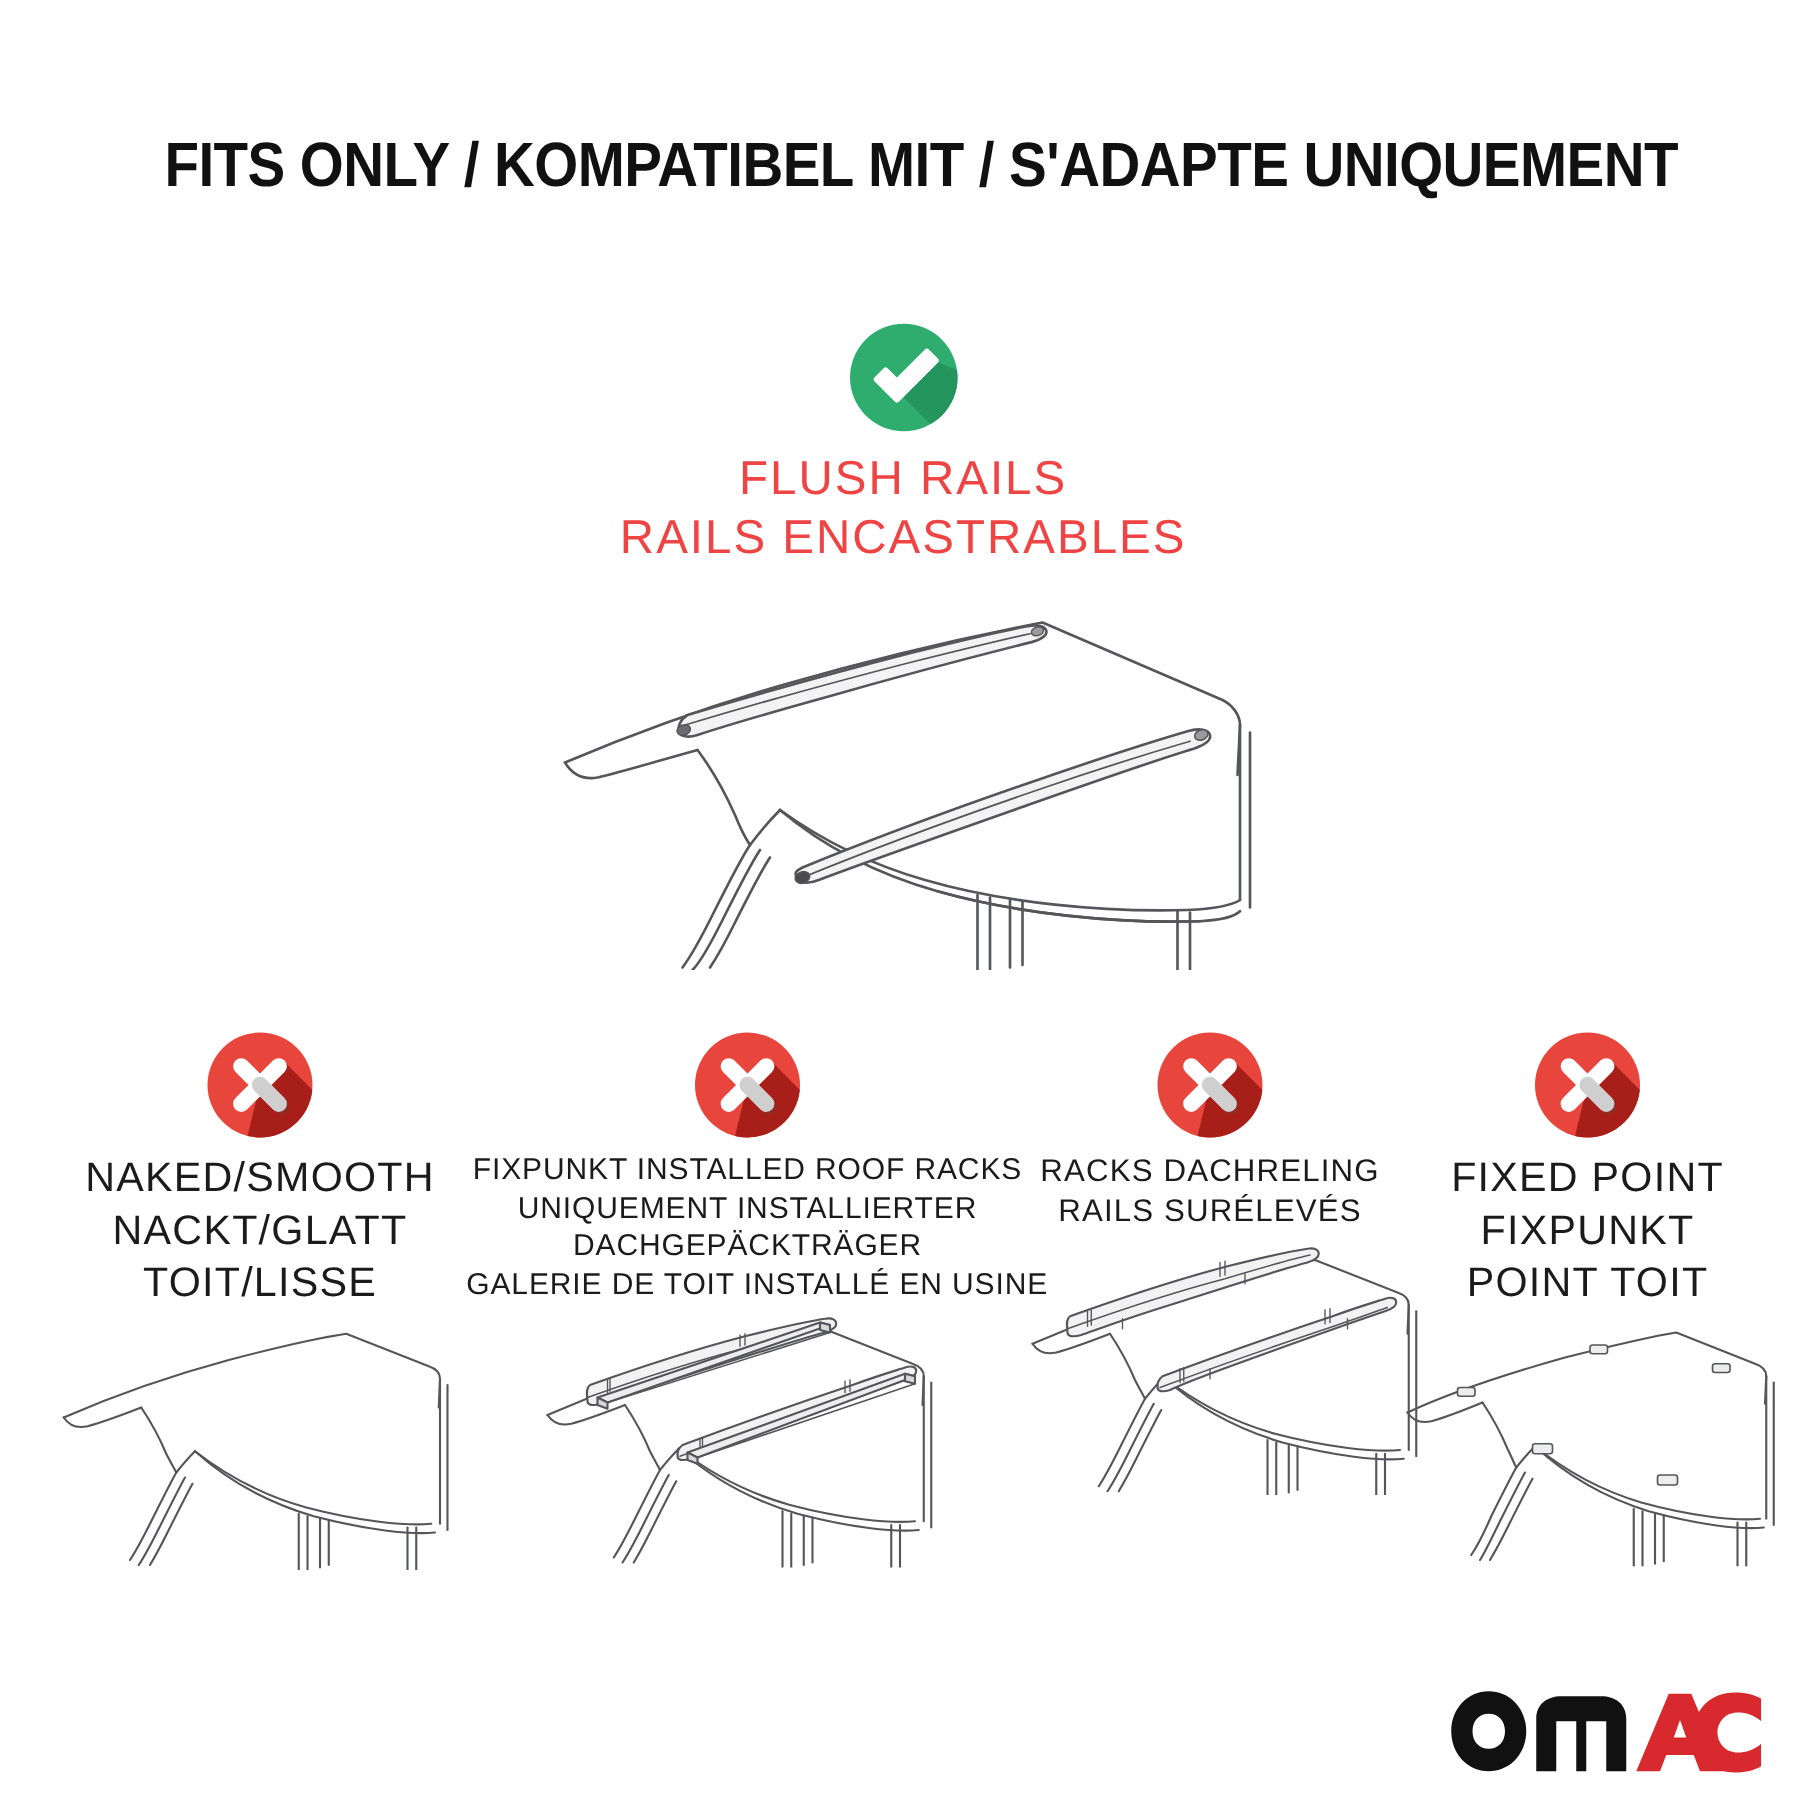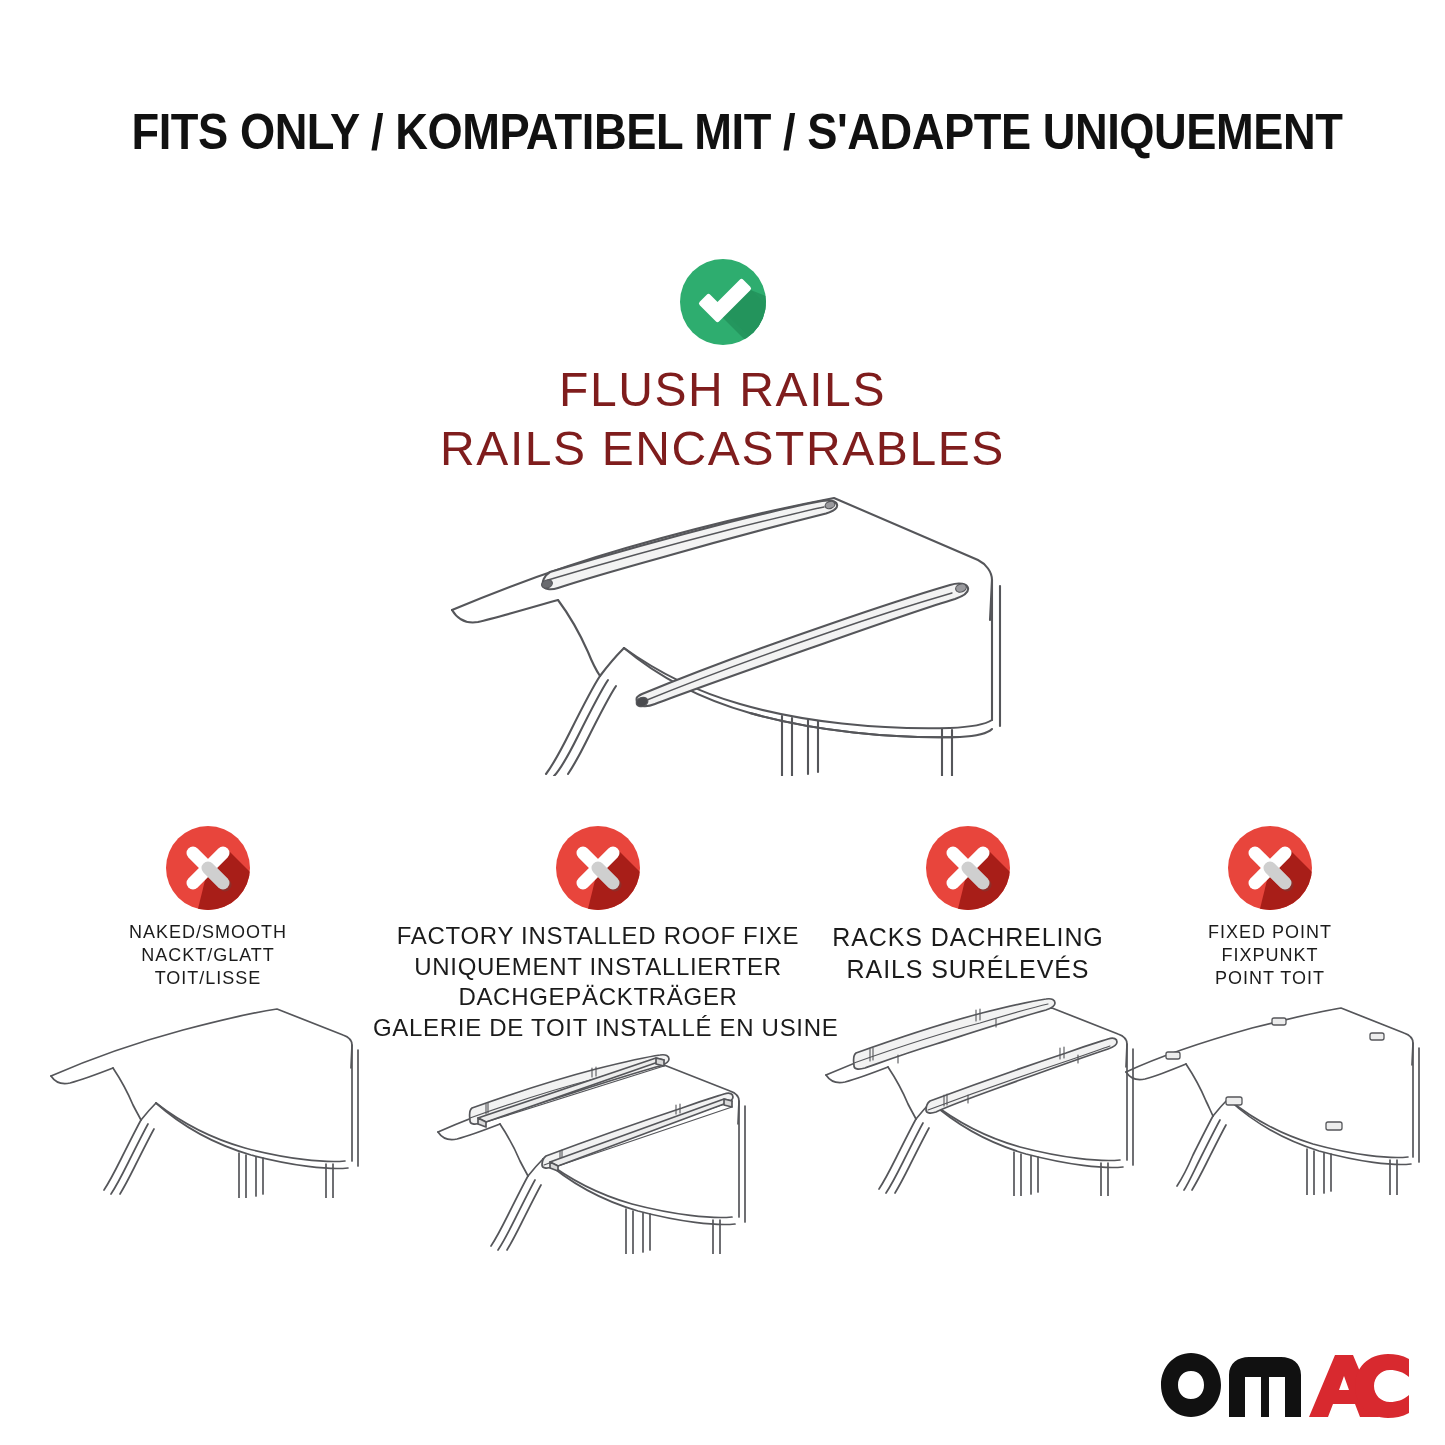--- a/index.html
+++ b/index.html
@@ -51,24 +51,24 @@
   .badge-wrap {
     position: relative;
     width: 88px;
     height: 88px;
     margin: 0 auto;
   }
   .badge-wrap svg { display: block; width: 88px; height: 88px; }
 
   .ok-labels {
     margin-top: 14px;
-    color: #7f1d1d;
+    color: #ef4444;
     font-family: "Liberation Sans", sans-serif;
     font-weight: 400;
-    font-size: 48px;
+    font-size: 38px;
     line-height: 1.23;
     letter-spacing: 1.6px;
   }
 
   
   .hero-drawing {
     position: absolute;
     top: 476px;
     left: 430px;
     width: 600px;
@@ -100,21 +100,21 @@
     height: 86px;
     margin: 0 auto;
   }
   .x-badge svg { display: block; width: 86px; height: 86px; }
 
   .col-labels {
     margin-top: 10px;
     color: #1b1b1b;
     font-family: "Liberation Sans", sans-serif;
     font-weight: 400;
-    font-size: 18px;
+    font-size: 33px;
     line-height: 1.28;
     letter-spacing: 1.0px;
     white-space: nowrap;
   }
   .col-1 .col-labels { font-size: 24px; letter-spacing: 0.7px; }
   .col-2 .col-labels { font-size: 25px; letter-spacing: 0.9px; }
 
   .col-drawing {
     margin-top: 8px;
     width: 100%;
@@ -293,21 +293,21 @@
             <line x1="28" y1="28" x2="58" y2="58"></line>
             <line x1="58" y1="28" x2="28" y2="58"></line>
           </g>
           <g clip-path="url(#xc1)" opacity="0.28">
             <line x1="43" y1="43" x2="60" y2="60" stroke="#555555" stroke-width="13" stroke-linecap="round"></line>
           </g>
         </svg>
       </div>
 
       <div class="col-labels">
-        <div>FACTORY INSTALLED ROOF FIXE</div>
+        <div>FIXPUNKT INSTALLED ROOF RACKS</div>
         <div>UNIQUEMENT INSTALLIERTER</div>
         <div>DACHGEPÄCKTRÄGER</div>
         <div>GALERIE DE TOIT INSTALLÉ EN USINE</div>
       </div>
 
       <div class="col-drawing">
         <svg width="340" height="210" viewBox="0 0 340 210" xmlns="http://www.w3.org/2000/svg" fill="none" stroke="#55565a" stroke-width="1.7" stroke-linecap="round" stroke-linejoin="round">
 
           <path d="M10 88 C42 74 90 56 142 42 C184 31 216 24 236 21
                    L302 47 C308 49 311 53 311 57 L310 80"></path>

